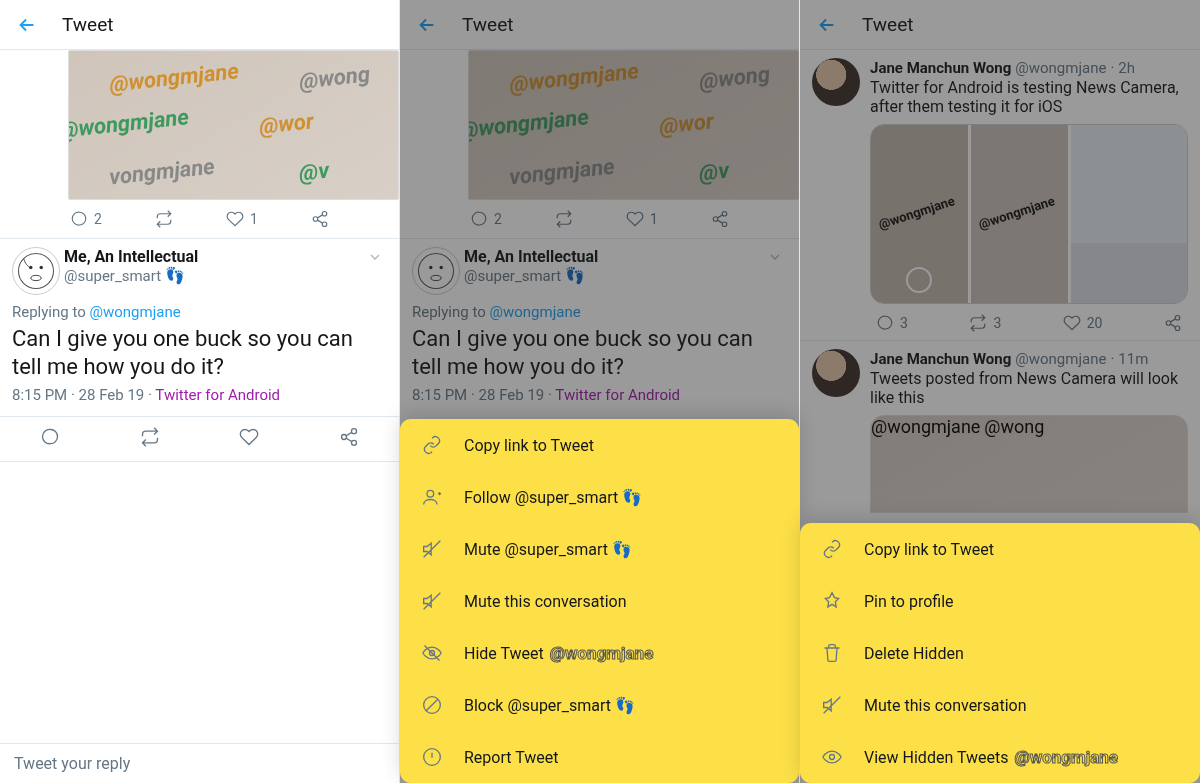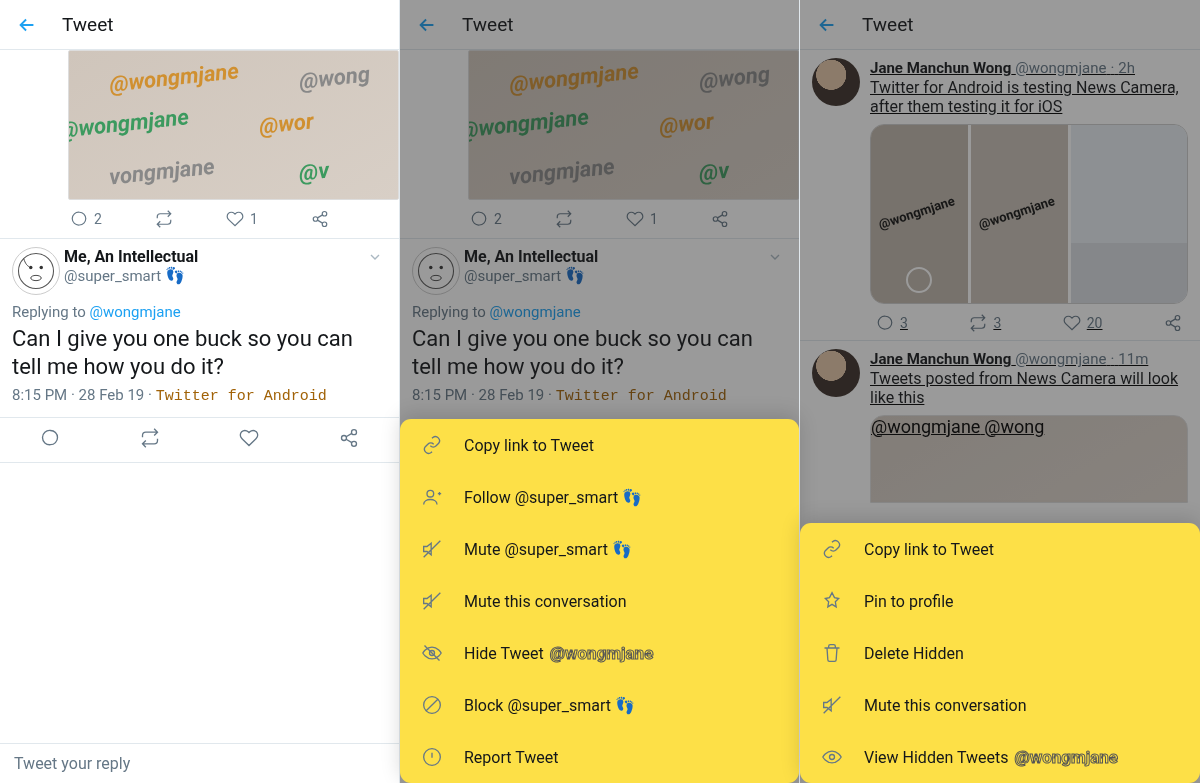--- a/index.html
+++ b/index.html
@@ -20,42 +20,42 @@
   .tw-row { display:flex; gap:4px; align-items:flex-start; position:relative; }
   .avatar { width:48px; height:48px; border-radius:50%; border:1px solid #ccc; background:#fff; display:flex; align-items:center; justify-content:center; flex-shrink:0; }
   .avatar-photo { width:48px; height:48px; border-radius:50%; background:radial-gradient(circle at 40% 35%, #e5c6a8 0 35%, #3b2f28 36% 100%); flex-shrink:0; }
   .disp { font-weight:700; font-size:16px; color:#14171a; }
   .handle { color:#657786; font-size:15px; }
   .caret { position:absolute; right:4px; top:2px; color:#aab8c2; }
   .reply-line { padding:8px 12px 0 12px; font-size:15px; }
   .reply-line .label { color:#657786;margin-top:15px; } .reply-line .link { color:#1da1f2; }
   .body { padding:4px 12px 6px 12px; font-size:22px; line-height:1.25; color:#14171a; }
   .meta { padding:0 12px 12px 12px; font-size:15px; color:#657786; }
-  .meta .src { color:#a16207;font-family:Liberation Mono, monospace; }
+  .meta .src { color:#a21caf; }
   .bar { display:flex; justify-content:space-around; padding:10px 0; border-top:1px solid #e1e8ed; border-bottom:1px solid #e1e8ed; color:#657786; }
   .bar svg { width:20px; height:20px; }
   .reply-box { position:absolute; bottom:0; left:0; right:0; height:40px; border-top:1px solid #e1e8ed; display:flex; align-items:center; padding:0 14px; color:#657786; font-size:16px; background:#fff; }
   .sheet { position:absolute; bottom:0; left:0; right:0; background:#fde047; z-index:5; border-top-left-radius:4px; border-top-right-radius:4px; box-shadow:0 -4px 20px rgba(0,0,0,0.15);border-radius:11px; }
   .sheet-item { display:flex; align-items:center; gap:22px; padding:16px 22px; font-size:16px; color:#14171a; }
   .sheet-item svg { width:20px; height:20px; color:#657786; flex-shrink:0; }
   .watermark { font-weight:700; font-style:normal; font-size:17px; -webkit-text-stroke:1px #555; color:transparent; margin-left:6px; }
   .timeline-item { padding:8px 12px; display:flex; gap:10px; border-bottom:1px solid #e1e8ed; }
   .timeline-item .txt { flex:1; }
   .tname { font-weight:700; color:#14171a; font-size:15px; }
   .tmeta { color:#657786; font-size:15px; }
   .tbody { color:#14171a; font-size:16px; margin-top:1px; }
   .media3 { display:flex; gap:3px; margin-top:8px; height:180px; border-radius:14px; overflow:hidden; border:1px solid #ccc; }
   .media3 .m { flex:1; background:#bfb6ab; position:relative; }
   .media3 .m2 { background:#c8c0b6; }
   .media3 .m3 { flex:1.2; background:#e7edf3; }
   .media3 .wm { position:absolute; font-weight:700; font-size:13px; transform:rotate(-18deg); color:#111; }
   .media3 .shutter { position:absolute; bottom:10px; left:50%; transform:translateX(-50%); width:26px; height:26px; border:2px solid #fff; border-radius:50%; }
   .k3 { position:absolute; right:0; bottom:0; width:100%; height:60px; background:#d9dde2; }
-  .media-plain { margin-top:8px; height:88px; border-radius:14px 14px 0 0; border:1px solid #ddd; background:linear-gradient(150deg,#d4cbc2 0%,#ddd4cc 100%); position:relative; overflow:hidden; }
-  .col3-content { position:relative;text-decoration:underline; }
+  .media-plain { margin-top:8px; height:98px; border-radius:14px 14px 0 0; border:1px solid #ddd; background:linear-gradient(150deg,#d4cbc2 0%,#ddd4cc 100%); position:relative; overflow:hidden; }
+  .col3-content { position:relative; }
 </style>
 </head>
 <body>
 
 <div class="col">
   <div class="header">
     <svg class="back-arrow" viewBox="0 0 24 24" fill="none" stroke="currentColor" stroke-width="2">
         <path d="M19 12H5M11 18l-6-6 6-6"></path>
       </svg>
     <span class="hdr-title">Tweet</span>

